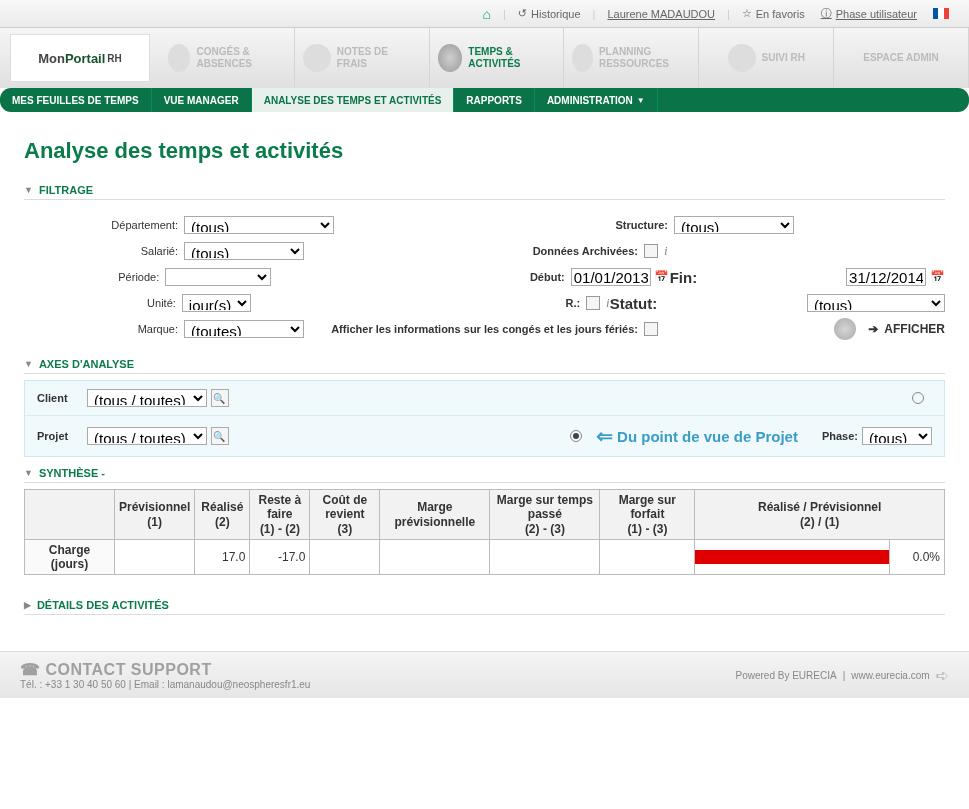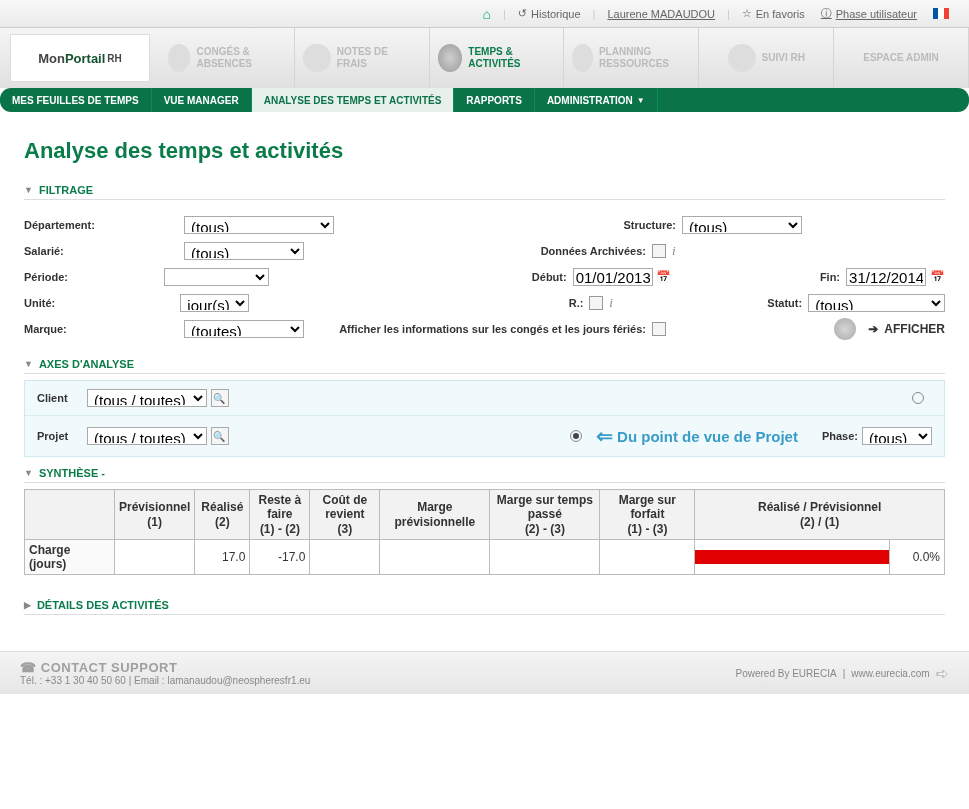--- a/index.html
+++ b/index.html
@@ -37,23 +37,23 @@
 
 .content { padding: 18px 24px 30px; }
 h1 { color: #0a7c4a; font-size: 22px; font-weight: bold; margin: 8px 0 20px; }
 
 .section-head { display: flex; align-items: center; gap: 6px; color: #0a7c4a; font-size: 11px; font-weight: bold; margin: 10px 0 6px; border-bottom: 1px solid #ddd; padding-bottom: 3px; cursor: pointer; }
 .section-head .tri { font-size: 9px; color: #888; }
 
 
 .filters { padding: 6px 0; }
 .frow { display: flex; align-items: center; min-height: 26px; }
-.flabel { width: 160px; text-align: left; padding-right: 6px; font-weight: bold; font-size: 11px; }
-.flabel2 { width: 340px; text-align: right; padding-right: 6px; font-weight: bold; font-size: 11px; margin-left: 8px; }
-.flabel3 { width: 200px; text-align: right; padding-right: 6px; font-weight: bold; font-size: 11px; }
+.flabel { width: 160px; text-align: right; padding-right: 6px; font-weight: normal; font-size: 11px; }
+.flabel2 { width: 340px; text-align: right; padding-right: 6px; font-weight: bold; font-size: 11px; }
+.flabel3 { width: 200px; padding-right: 6px; font-weight: bold; font-size: 15px; }
 select, input[type=text] { font-size: 15px; padding: 1px 2px; border: 1px solid #aaa; background: #fff; height: 18px; }
 .sel-wide { width: 150px; }
 .sel-med { width: 120px; }
 .sel-small { width: 70px; }
 .date-input { width: 80px; }
 .cal-icon { font-size: 12px; margin-left: 4px; }
 .info-icon { font-style: italic; font-family: serif; color: #888; margin-left: 6px; font-size: 13px; }
 .checkbox-box { width: 14px; height: 14px; border: 1px solid #999; background: #f5f5f5; display: inline-block; }
 
 .afficher-btn { display: inline-flex; align-items: center; gap: 6px; font-weight: bold; font-size: 12px; margin-left: 12px; cursor: pointer; }
@@ -67,31 +67,31 @@
 .axes .radio { width: 12px; height: 12px; border: 1px solid #888; border-radius: 50%; display: inline-block; margin-right: 8px; position: relative; }
 .axes .radio.checked::after { content: ""; position: absolute; top: 2px; left: 2px; width: 6px; height: 6px; border-radius: 50%; background: #444; }
 .axes .pov { font-size: 15px; font-weight: bold; color: #3a9dc8; margin-left: 6px; display: inline-flex; align-items: center; gap: 4px; }
 .axes .pov .arrow-left { color: #3a9dc8; font-size: 20px; }
 .axes .phase { margin-left: 24px; font-weight: bold; }
 
 
 .synth-table { width: 100%; border-collapse: collapse; margin-top: 4px; font-size: 12px; }
 .synth-table th, .synth-table td { border: 1px solid #bbb; padding: 3px 4px; text-align: center; vertical-align: middle; }
 .synth-table th { background: #f2f2f2; font-weight: bold; white-space: pre-line; line-height: 1.2; }
-.synth-table td.rowhead { text-align: left; font-weight: bold; background: #fafafa; }
+.synth-table td.rowhead { text-align: center; font-weight: bold; background: #fafafa; }
 .synth-table td.num { text-align: right; }
 .synth-table td.green { color: #0a8a3a; font-weight: bold; text-align: right; }
 .bar-cell { position: relative; height: 14px; padding: 0 !important; }
 .bar-red { background: #e00000; height: 14px; width: 100%; display: block; }
 .bar-gray { background: #cfcfcf; height: 14px; width: 100%; display: block; }
 
 
 .footer { background: linear-gradient(#f4f4f4, #e6e6e6); border-top: 1px solid #ddd; padding: 8px 20px; display: flex; align-items: center; font-size: 10px; color: #888; }
 .footer .right { margin-left: auto; display: flex; align-items: center; gap: 6px; }
-.footer .cs { font-weight: bold; font-size: 13px; color: #a0a0a0; letter-spacing: 0.5px; }
+.footer .cs { font-weight: bold; font-size: 16px; color: #a0a0a0; letter-spacing: 0.5px; }
 </style>
 </head>
 <body>
 
 <div class="page">
 
   <div class="topbar">
     <div class="spacer"></div>
     <span class="item home-icon">⌂</span>
     <span class="sep">|</span>

